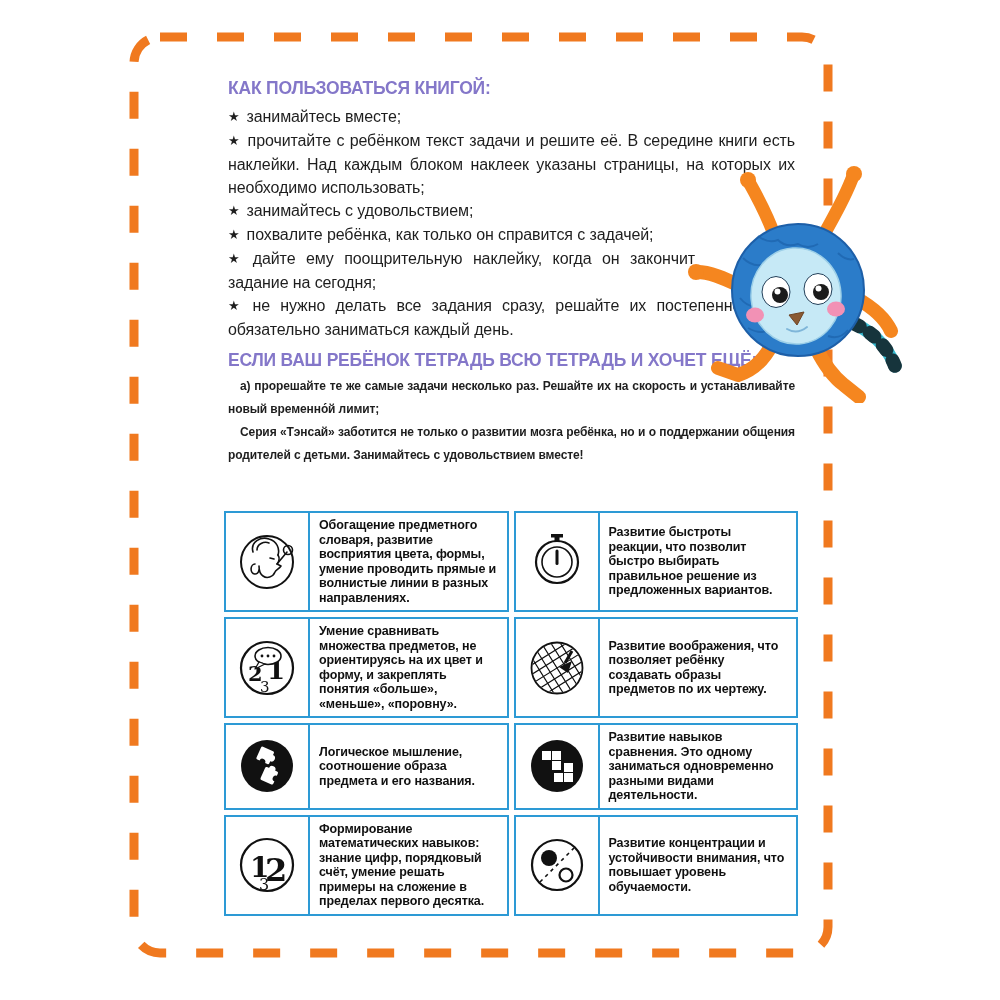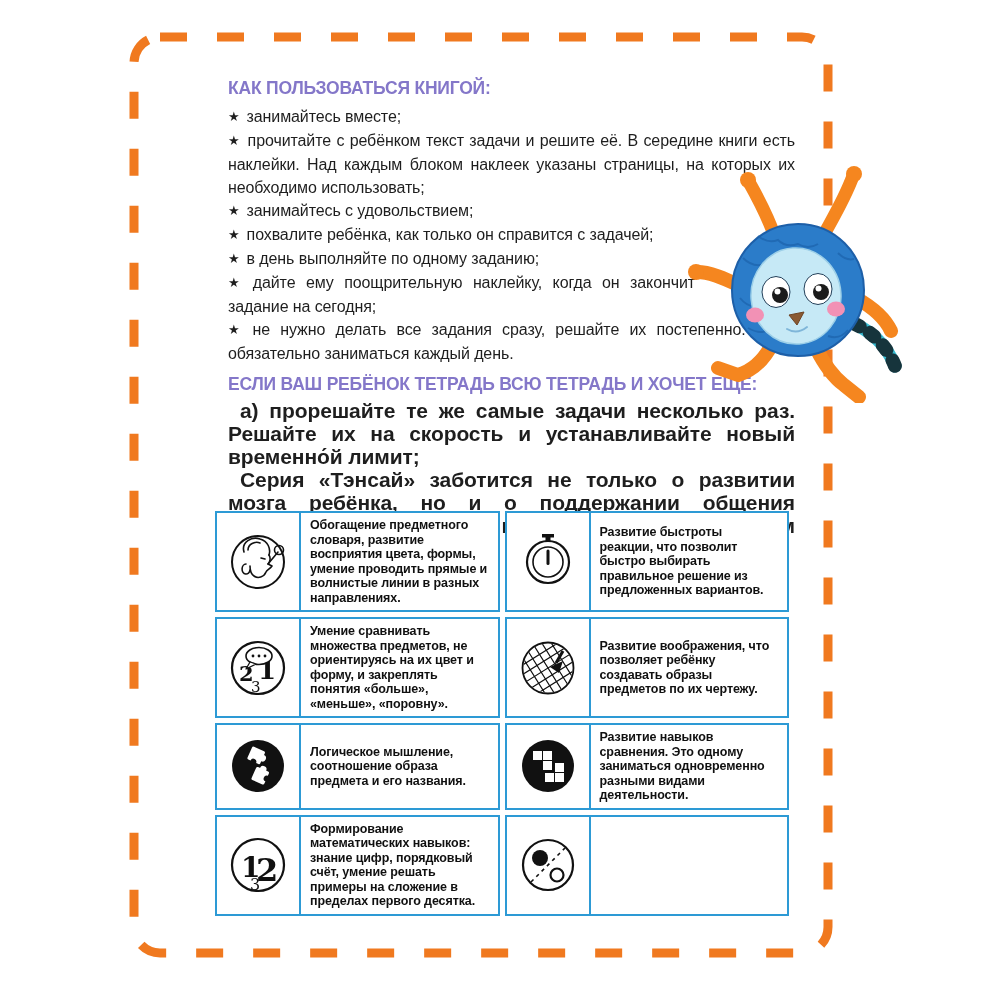--- a/index.html
+++ b/index.html
@@ -19,26 +19,26 @@
     color:var(--heading_purple,#8477C9); letter-spacing:-0.2px;
   }
   .heading.second { margin-top:9px; margin-bottom:5px; }
   .item {
     font-size:16px; font-weight:normal; line-height:23px; text-align:justify;
     letter-spacing:-0.1px;
   }
   .item.narrow { padding-right:100px; }
   .star { font-size:13px; margin-right:7px; position:relative; top:-1px; }
   .para {
-    margin:0; font-size:21px; font-weight:bold; line-height:23px;
+    margin:0; font-size:12px; font-weight:bold; line-height:23px;
     text-align:justify; text-indent:12px; letter-spacing:-0.1px;
   }
 
   .skills-table {
-    position:absolute; left:215px; top:511px; width:574px; height:353px;
+    position:absolute; left:224px; top:511px; width:574px; height:353px;
     display:grid; grid-template-columns:1fr 1fr; grid-template-rows:repeat(4,1fr);
     gap:5px;
   }
   .cell {
     display:flex; border:2.5px solid var(--table_blue,#2D9AD5); background:#fff;
   }
   .icon-box {
     width:82px; flex:none; border-right:2.5px solid var(--table_blue,#2D9AD5);
     display:flex; align-items:center; justify-content:center;
   }
@@ -58,21 +58,20 @@
     <rect class="border-rect" x="134" y="37" width="694" height="916" rx="26" stroke-dasharray="27 30"></rect>
   </svg>
 
   <div class="content">
     <h1 class="heading">КАК ПОЛЬЗОВАТЬСЯ КНИГОЙ:</h1>
 
     <div class="item"><span class="star">★</span><span>занимайтесь вместе;</span></div>
     <div class="item"><span class="star">★</span><span>прочитайте с ребёнком текст задачи и решите её. В середине книги есть наклейки. Над каждым блоком наклеек указаны страницы, на которых их необходимо использовать;</span></div>
     <div class="item"><span class="star">★</span><span>занимайтесь с удовольствием;</span></div>
     <div class="item"><span class="star">★</span><span>похвалите ребёнка, как только он справится с задачей;</span></div>
-    <div class="item"><span class="star">★</span><span>в день выполняйте по одному заданию;</span></div>
     <div class="item narrow"><span class="star">★</span><span>дайте ему поощрительную наклейку, когда он закончит задание на сегодня;</span></div>
     <div class="item"><span class="star">★</span><span>не нужно делать все задания сразу, решайте их постепенно. И не обязательно заниматься каждый день.</span></div>
 
     <h1 class="heading second">ЕСЛИ ВАШ РЕБЁНОК ТЕТРАДЬ ВСЮ ТЕТРАДЬ И ХОЧЕТ ЕЩЁ:</h1>
     <p class="para">а) прорешайте те же самые задачи несколько раз. Решайте их на скорость и устанавливайте новый временно́й лимит;</p>
     <p class="para">Серия «Тэнсай» заботится не только о развитии мозга ребёнка, но и о поддержании общения родителей с детьми. Занимайтесь с удовольствием вместе!</p>
   </div>
 
   <div class="skills-table">
 
@@ -194,20 +193,21 @@
 
     <div class="cell">
       <div class="icon-box">
         <svg width="58" height="58" viewBox="-29 -29 58 58">
           <circle r="25" fill="none" stroke="#111" stroke-width="2.2"></circle>
           <path d="M-17,17 L17,-17" stroke="#111" stroke-width="1.6" stroke-dasharray="3.5 4"></path>
           <circle cx="-8" cy="-7" r="8" fill="#111"></circle>
           <circle cx="9" cy="10" r="6.5" fill="none" stroke="#111" stroke-width="2.2"></circle>
         </svg>
       </div>
+      <div class="cell-text">Развитие концентрации и устойчивости внимания, что повышает уровень обучаемости.</div>
     </div>
 
   </div>
 
   <svg class="mascot" width="215" height="245" viewBox="0 0 215 245">
     <g fill="none" stroke-linecap="round" stroke-linejoin="round">
       <path d="M88,82 C80,58 70,40 61,24" stroke="#F5861F" stroke-width="13"></path>
       <circle cx="60" cy="22" r="8" fill="#F5861F"></circle>
       <path d="M134,80 C146,58 157,40 165,18" stroke="#F5861F" stroke-width="13"></path>
       <circle cx="166" cy="16" r="8" fill="#F5861F"></circle>

